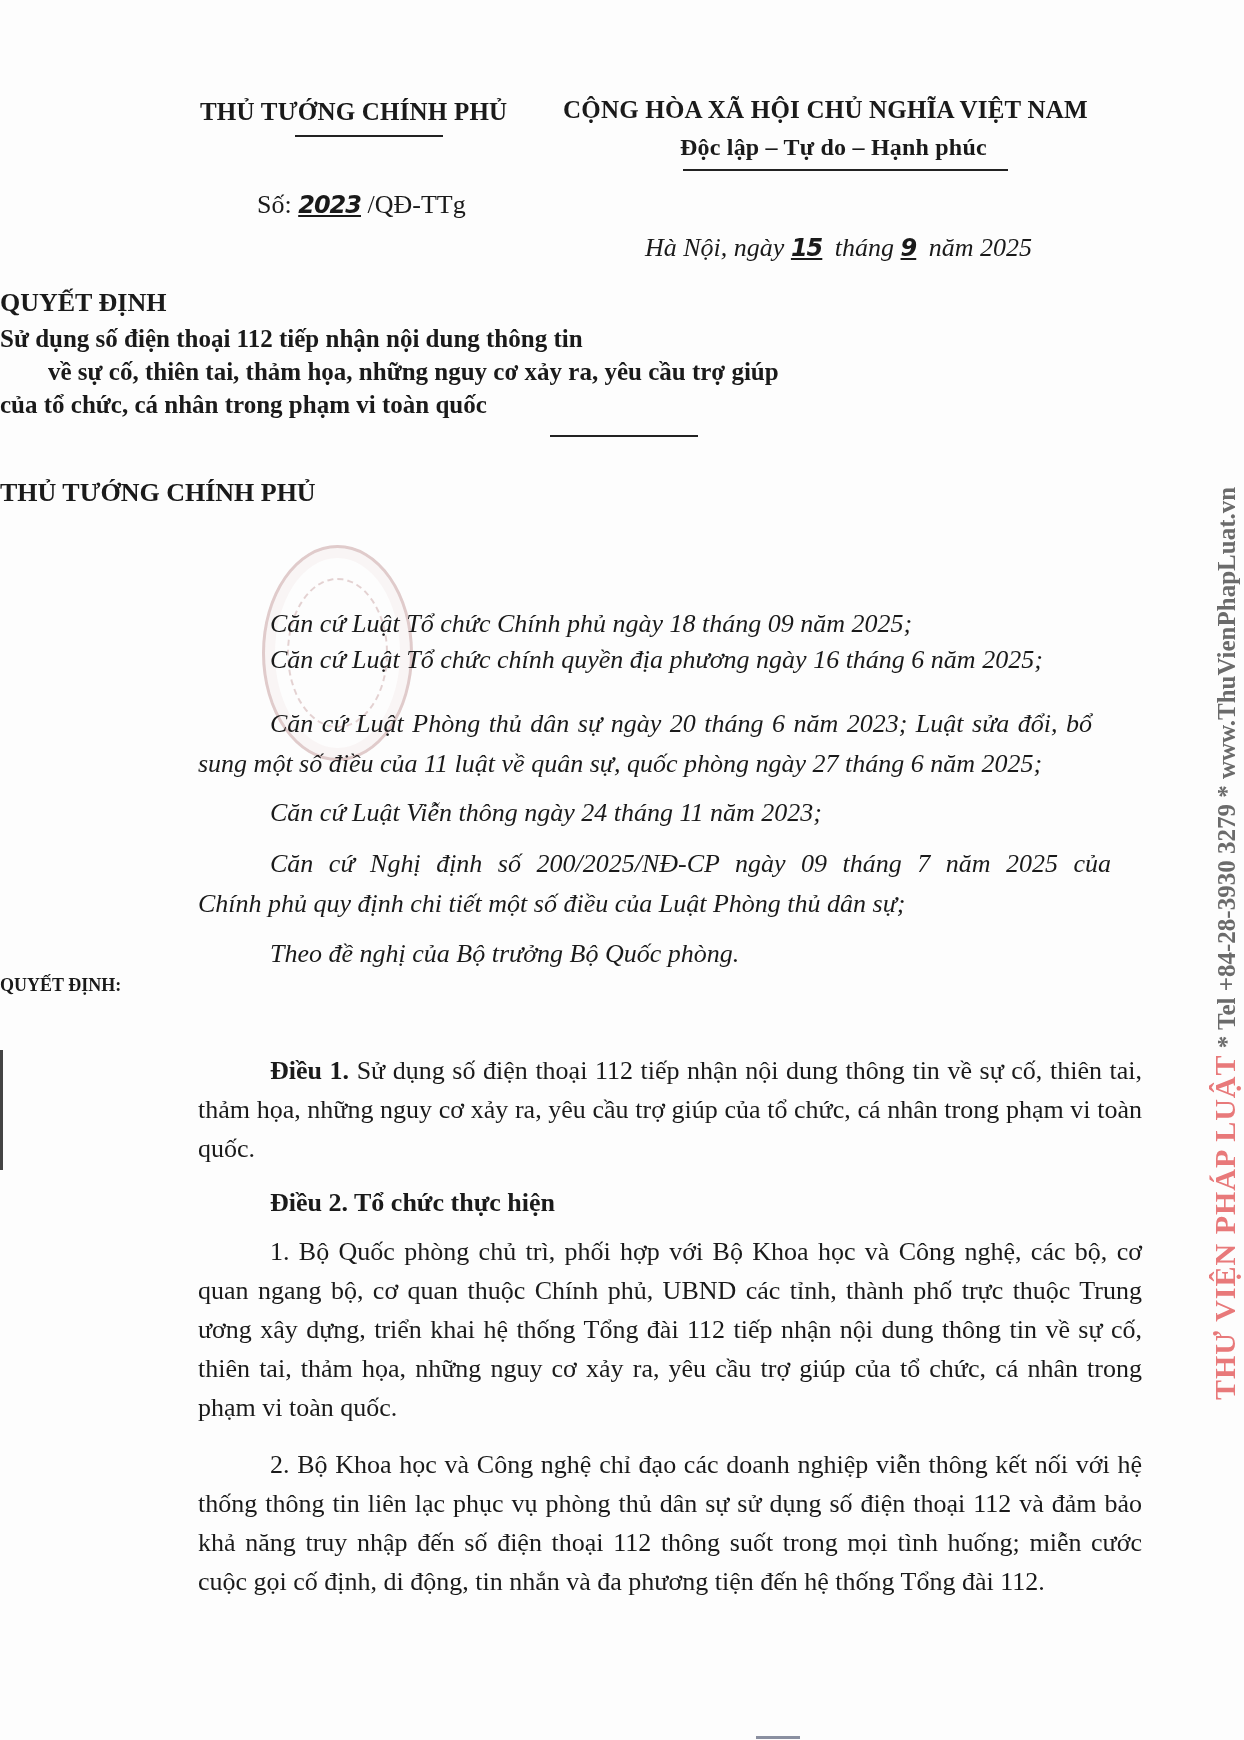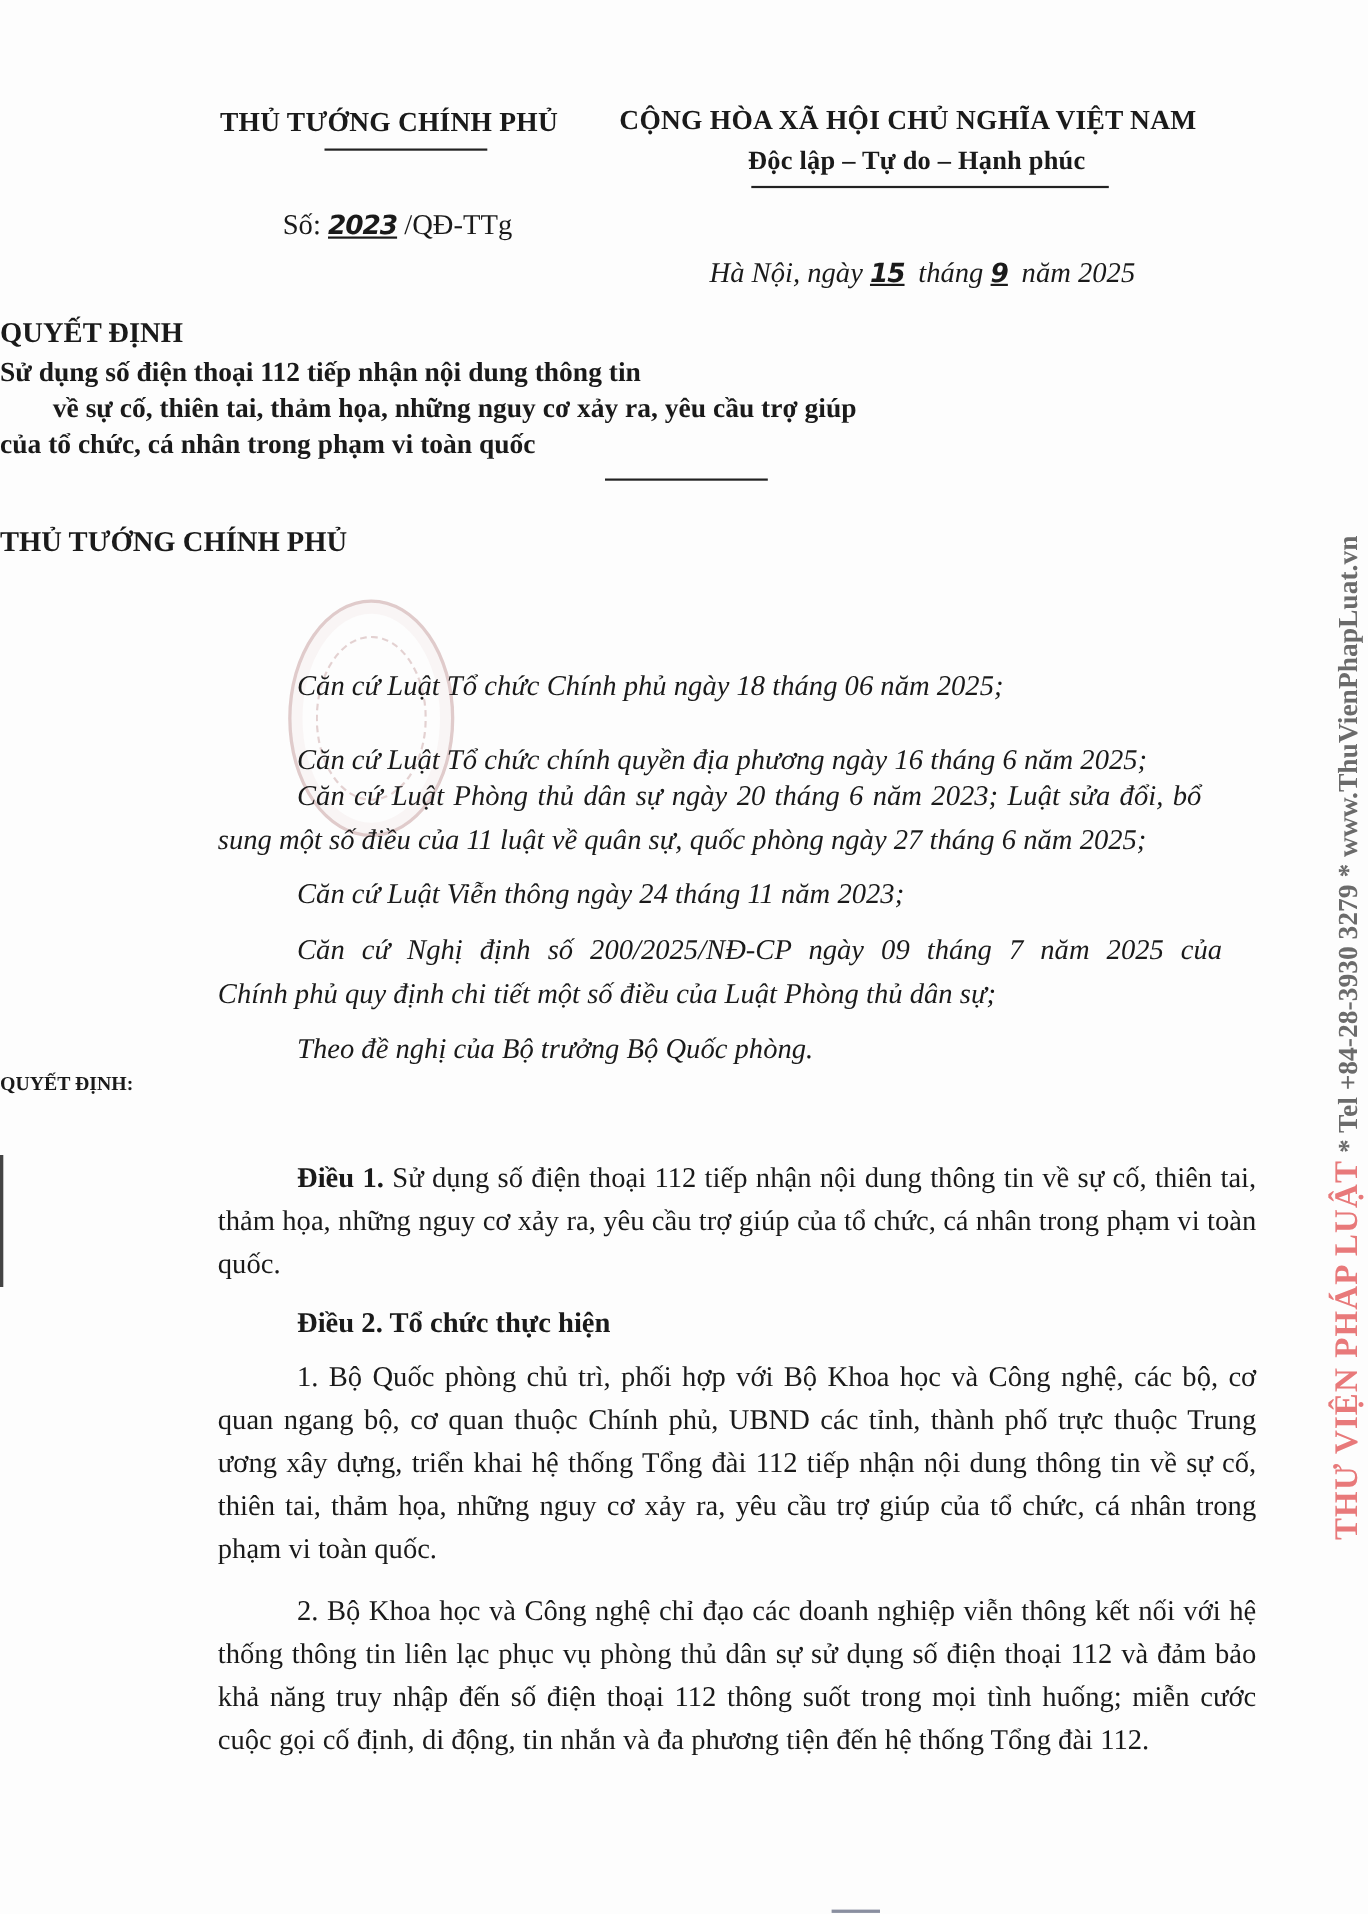--- a/index.html
+++ b/index.html
@@ -65,22 +65,22 @@
 <div class="abs center title" style="top:288px;font-size:26px;">QUYẾT ĐỊNH</div>
 <div class="abs center title" style="top:325px;">Sử dụng số điện thoại 112 tiếp nhận nội dung thông tin</div>
 <div class="abs center title" style="top:358px;padding-left:48px;">về sự cố, thiên tai, thảm họa, những nguy cơ xảy ra, yêu cầu trợ giúp</div>
 <div class="abs center title" style="top:391px;">của tổ chức, cá nhân trong phạm vi toàn quốc</div>
 <div class="rule" style="left:550px;top:435px;width:148px;"></div>
 
 <div class="abs center title" style="top:478px;font-size:26px;">THỦ TƯỚNG CHÍNH PHỦ</div>
 
 <div class="seal"></div>
 
-<div class="abs it" style="left:270px;top:566px;">Căn cứ Luật Tổ chức Chính phủ ngày 18 tháng 06 năm 2025;</div>
-<div class="abs it" style="left:270px;top:633px;">Căn cứ Luật Tổ chức chính quyền địa phương ngày 16 tháng 6 năm 2025;</div>
+<div class="abs it" style="left:270px;top:566px;">Căn cứ Luật Tổ chức Chính phủ ngày 18 tháng 09 năm 2025;</div>
+<div class="abs it" style="left:270px;top:602px;">Căn cứ Luật Tổ chức chính quyền địa phương ngày 16 tháng 6 năm 2025;</div>
 <div class="abs it" style="left:270px;top:666px;word-spacing:2px;">Căn cứ Luật Phòng thủ dân sự ngày 20 tháng 6 năm 2023; Luật sửa đổi, bổ</div>
 <div class="abs it" style="left:198px;top:706px;">sung một số điều của 11 luật về quân sự, quốc phòng ngày 27 tháng 6 năm 2025;</div>
 <div class="abs it" style="left:270px;top:755px;">Căn cứ Luật Viễn thông ngày 24 tháng 11 năm 2023;</div>
 <div class="abs it" style="left:270px;top:806px;word-spacing:9px;text-align:center;">Căn cứ Nghị định số 200/2025/NĐ-CP ngày 09 tháng 7 năm 2025 của</div>
 <div class="abs it" style="left:198px;top:846px;">Chính phủ quy định chi tiết một số điều của Luật Phòng thủ dân sự;</div>
 <div class="abs it" style="left:270px;top:896px;">Theo đề nghị của Bộ trưởng Bộ Quốc phòng.</div>
 
 <div class="abs center title" style="top:975px;font-size:18px;">QUYẾT ĐỊNH:</div>
 
 <div class="para" style="top:1051px;">

